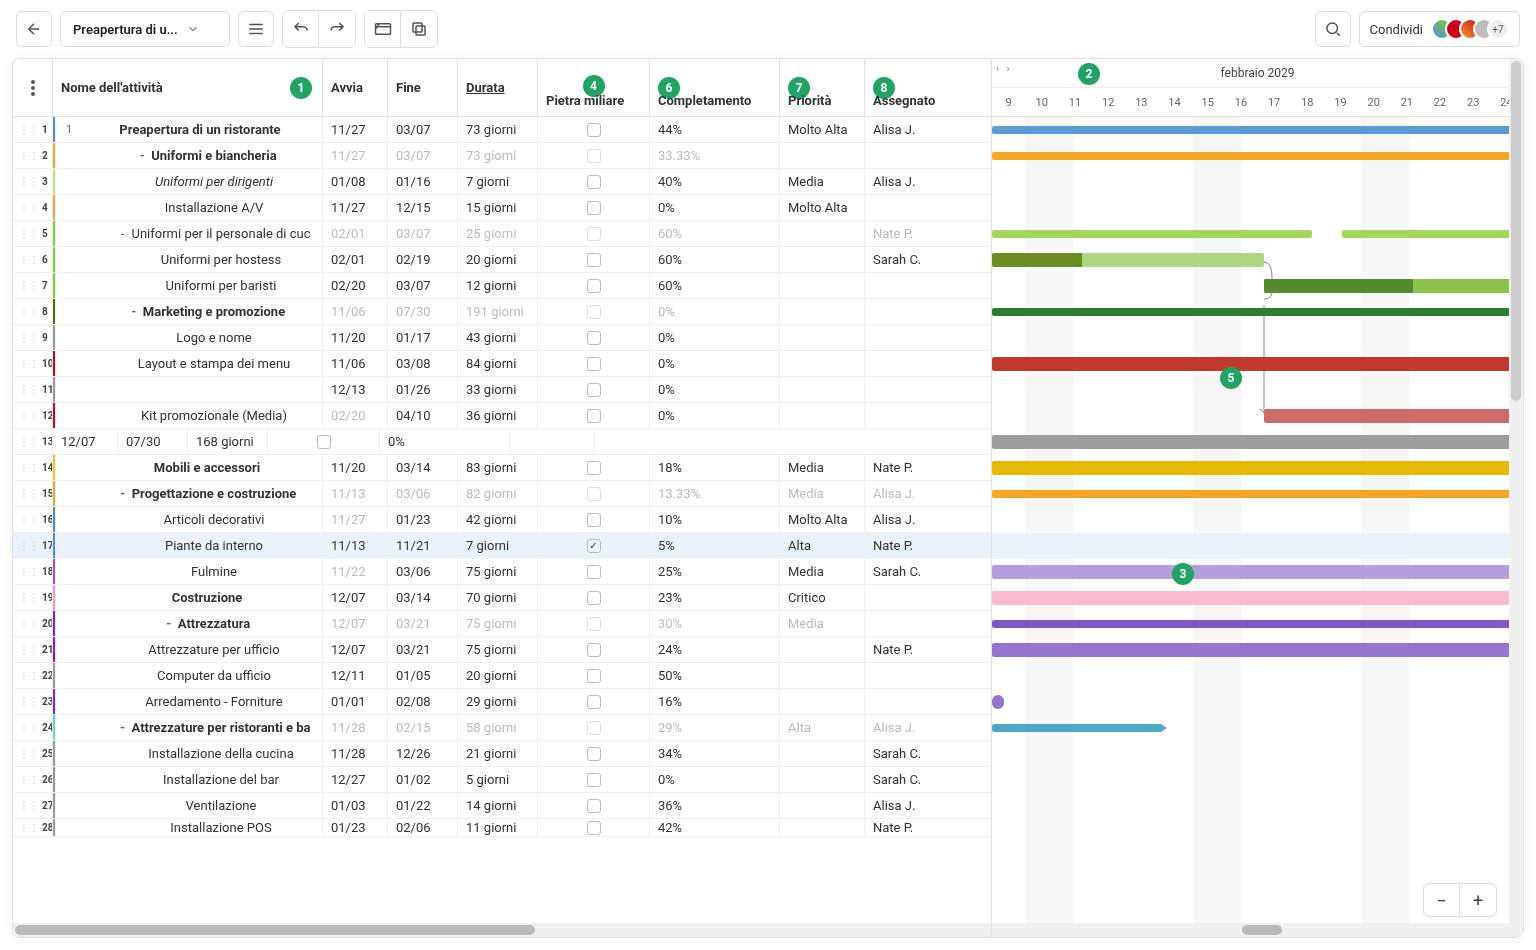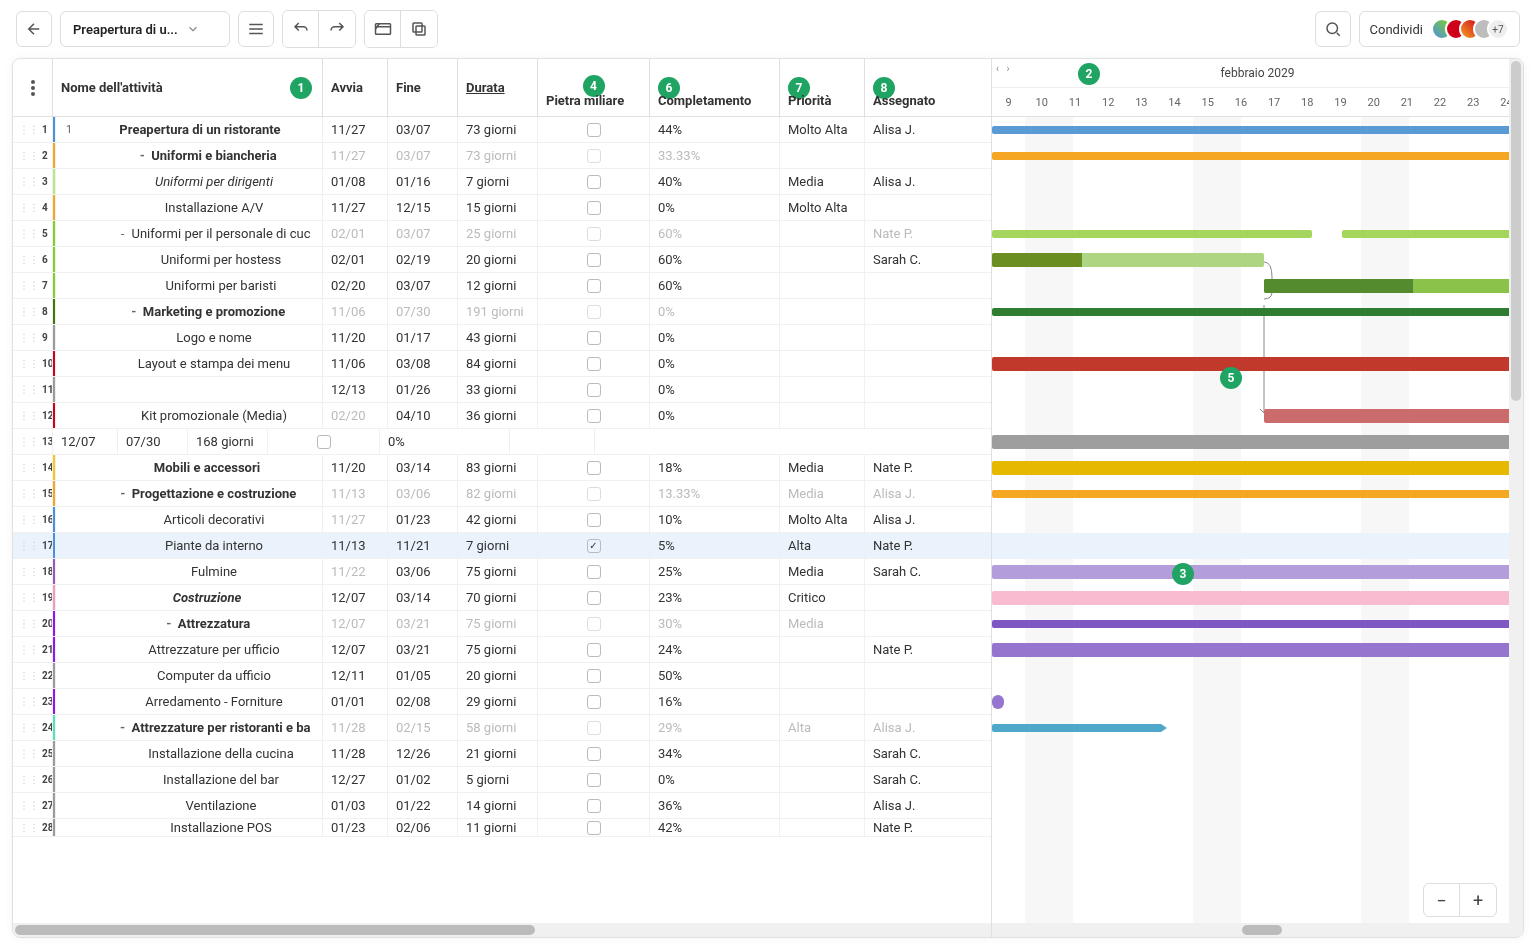--- a/index.html
+++ b/index.html
@@ -597,21 +597,21 @@
             <div class="rcell ra" style="border-right: none;">Sarah C.</div>
           </div>
           <div class="row">
             <div class="rcell rmenu" style="width: 40px; justify-content: space-between; padding: 0px 6px;">
               <span style="color:#ccc;">⋮⋮</span>
               <span style="font-weight:700;color:#444;">19</span>
             </div>
             <div class="rname-wrap">
               <div class="rcell rcolor" style="background: rgb(242, 154, 194);"></div>
               <div class="rcell rcomment" style="border-right: none;"></div>
-              <div class="rcell rname bold" style="padding-left: 20px; border-right: none; font-style: italic;">
+              <div class="rcell rname bold" style="padding-left: 20px; border-right: none;">
                 <span>Costruzione</span>
               </div>
             </div>
             <div class="rcell rs">12/07</div>
             <div class="rcell re">03/14</div>
             <div class="rcell rd">70 giorni</div>
             <div class="rcell rm">
               <span class="checkbox"></span>
             </div>
             <div class="rcell rc">23%</div>

